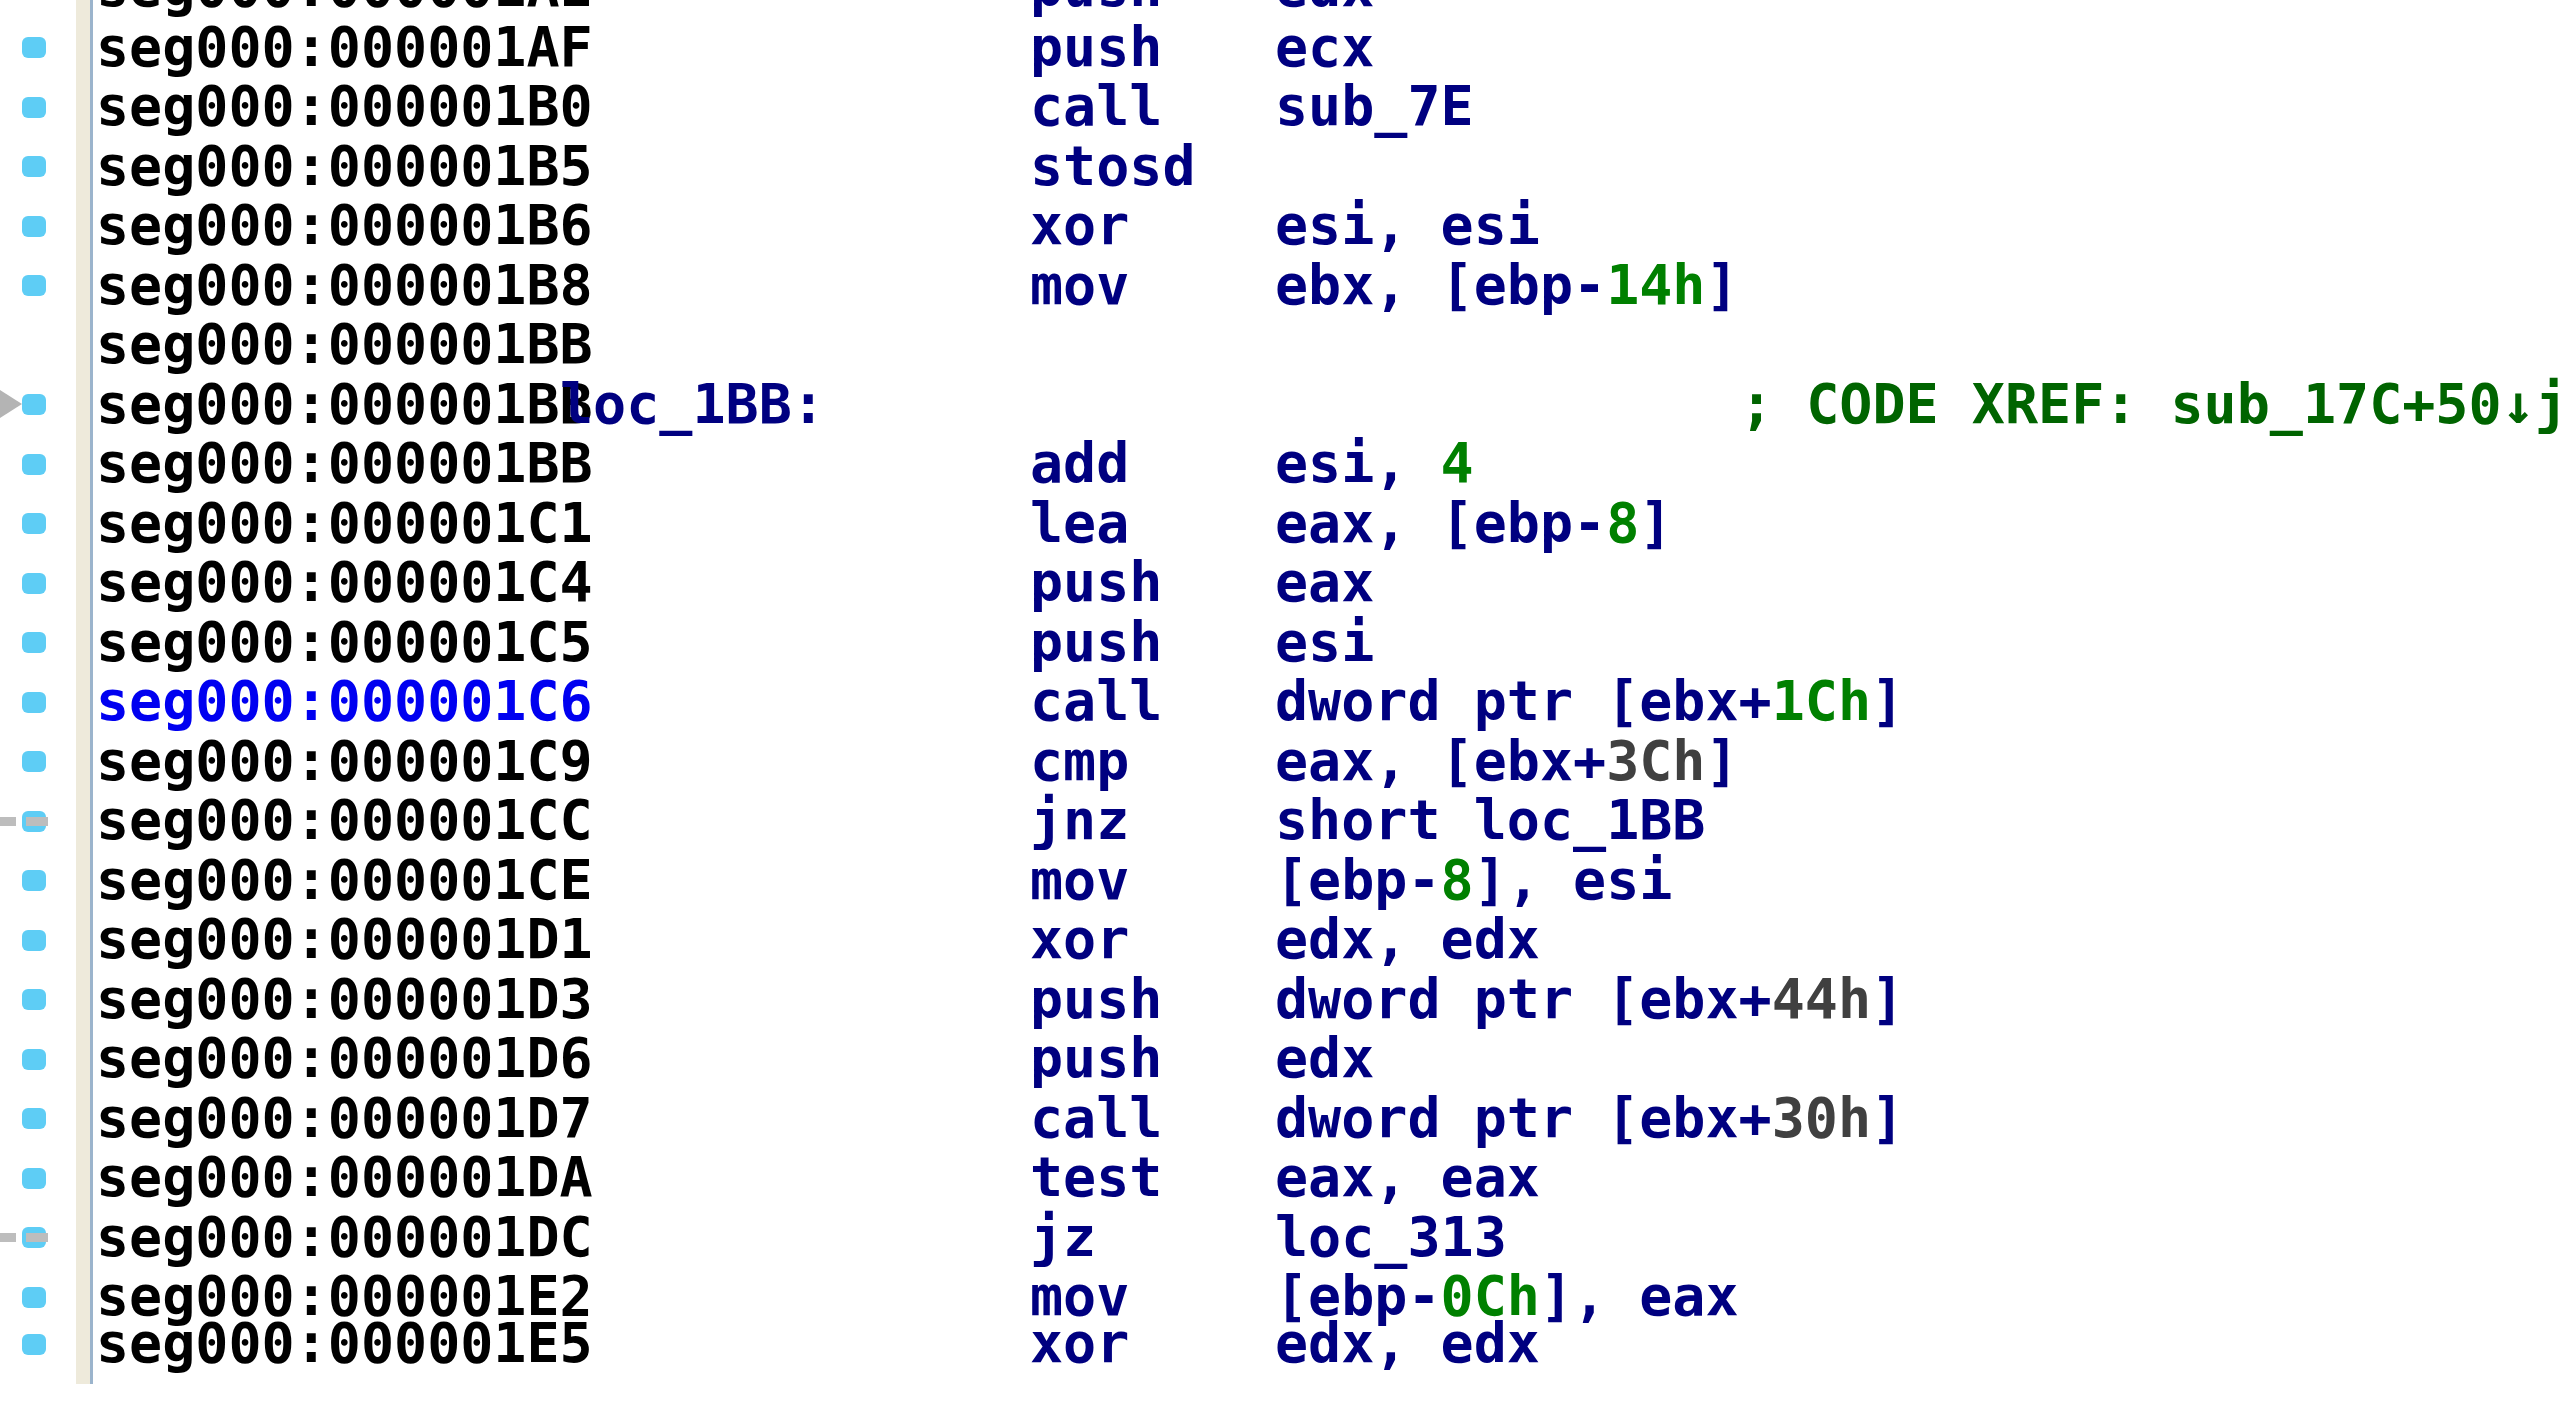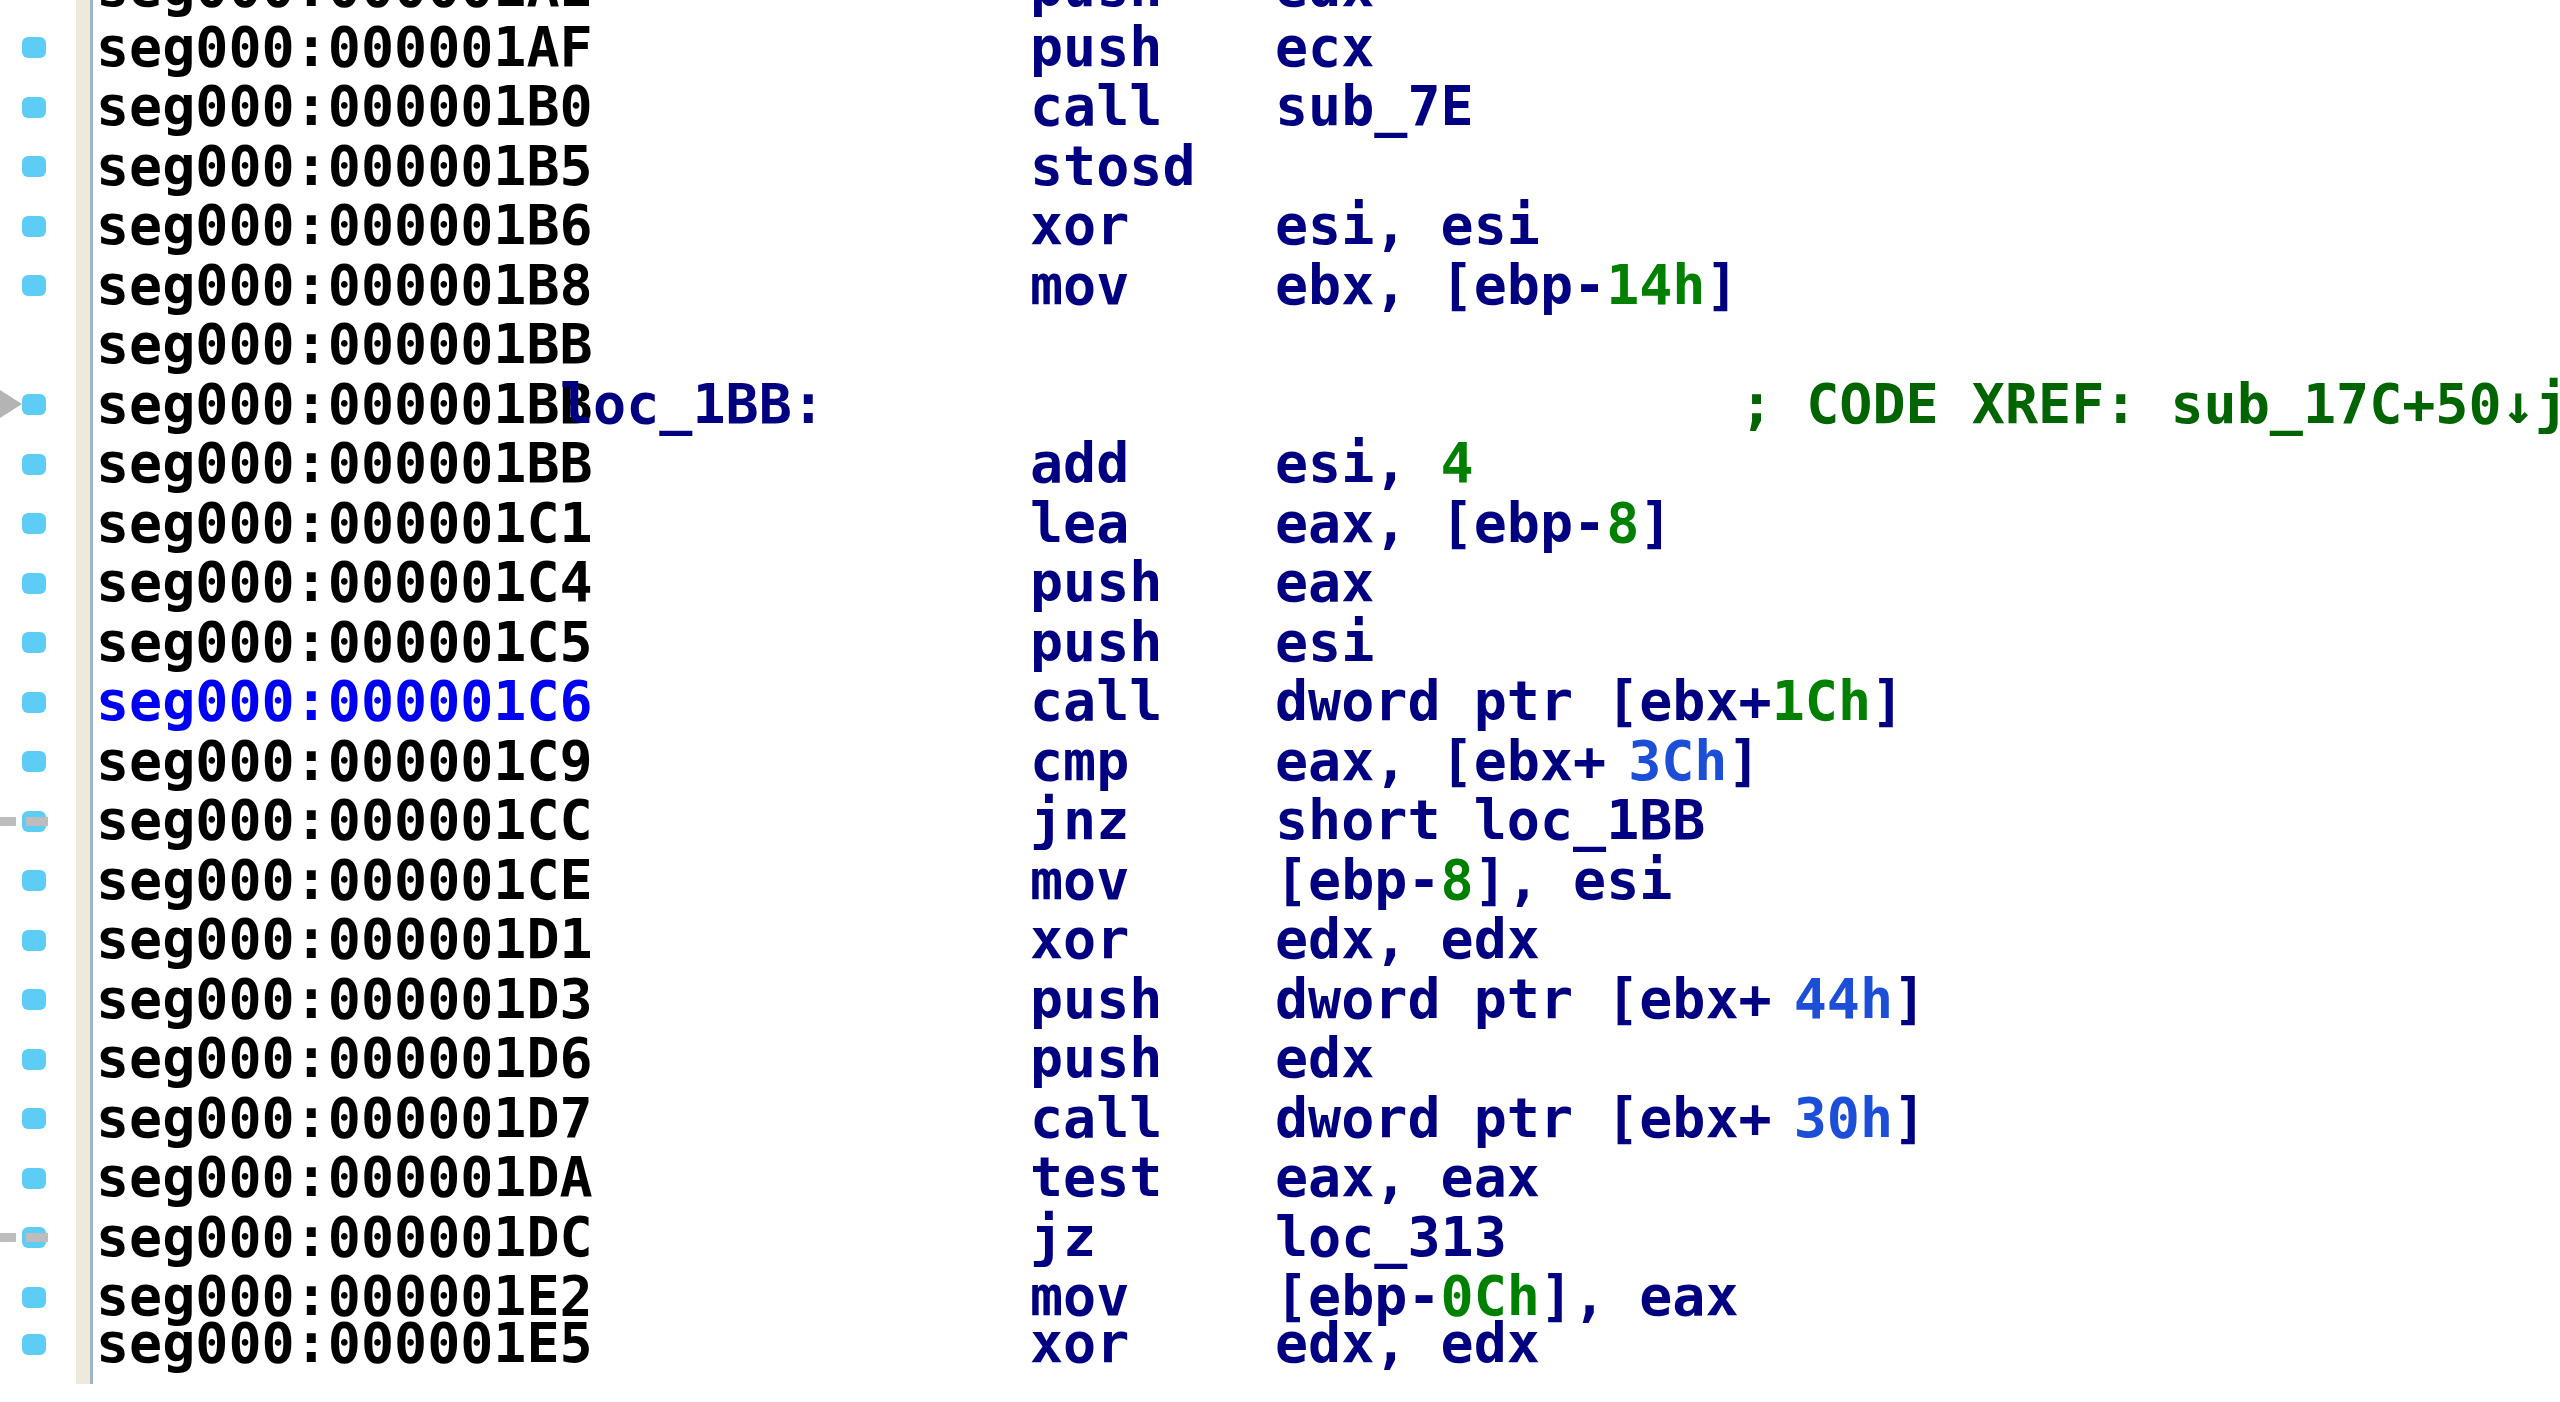--- a/index.html
+++ b/index.html
@@ -67,21 +67,21 @@
     position:absolute;left:1030px;top:0;color:#000080;font-weight:bold;
   }
   .ops{
     position:absolute;left:1275px;top:0;color:#000080;font-weight:bold;
   }
   .xref{
     position:absolute;left:1740px;top:0;color:#006400;font-weight:bold;
   }
 
   .num-green{color:#008000;}
-  .num-orange{color:#1d4ed8;margin-left:22px;}
+  .num-orange{color:#404040;}
   .c-navy{color:#000080;text-align:center;}
 
   .scroll-pad{position:absolute;left:0;bottom:0;width:2560px;height:18px;background:#ffffff;}
 </style>
 </head>
 <body>
 
 <div id="app">
 
   <div class="gutter"></div>

